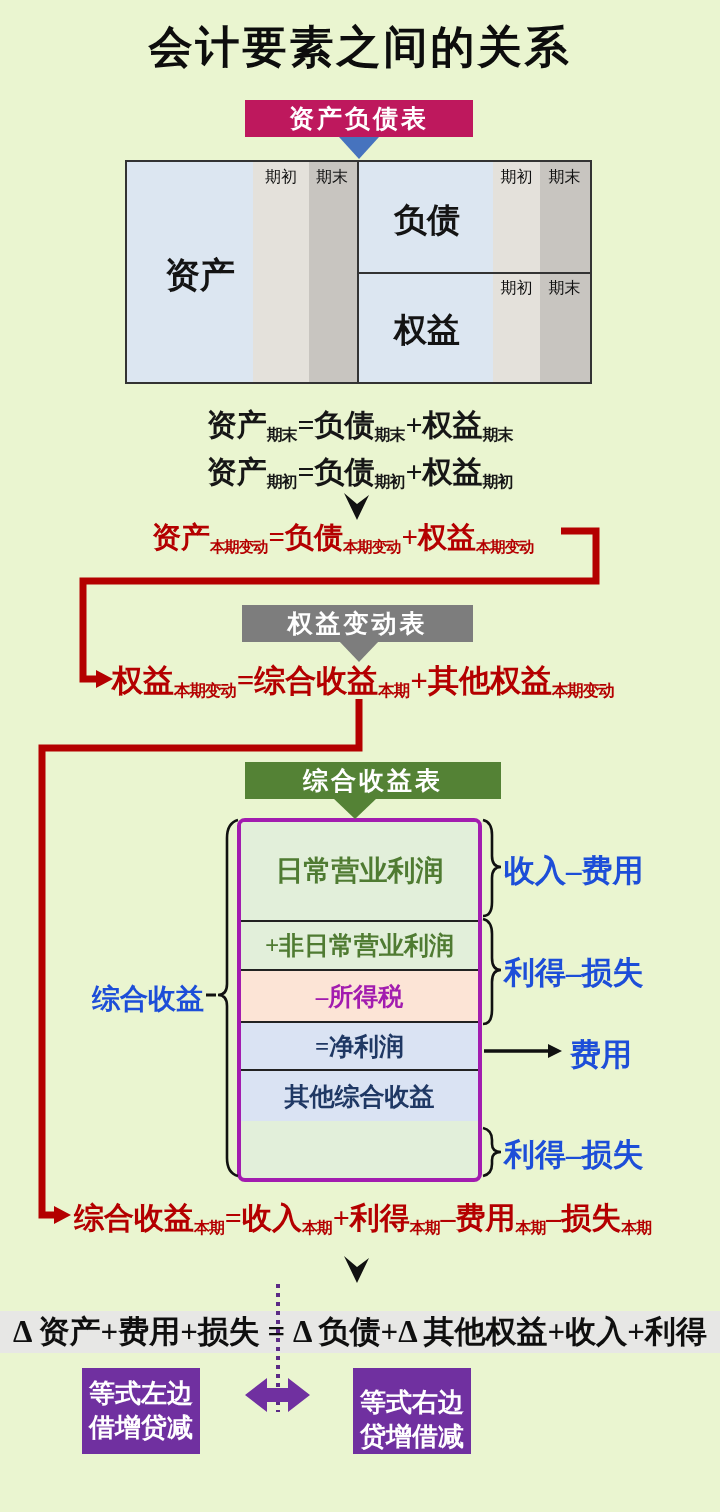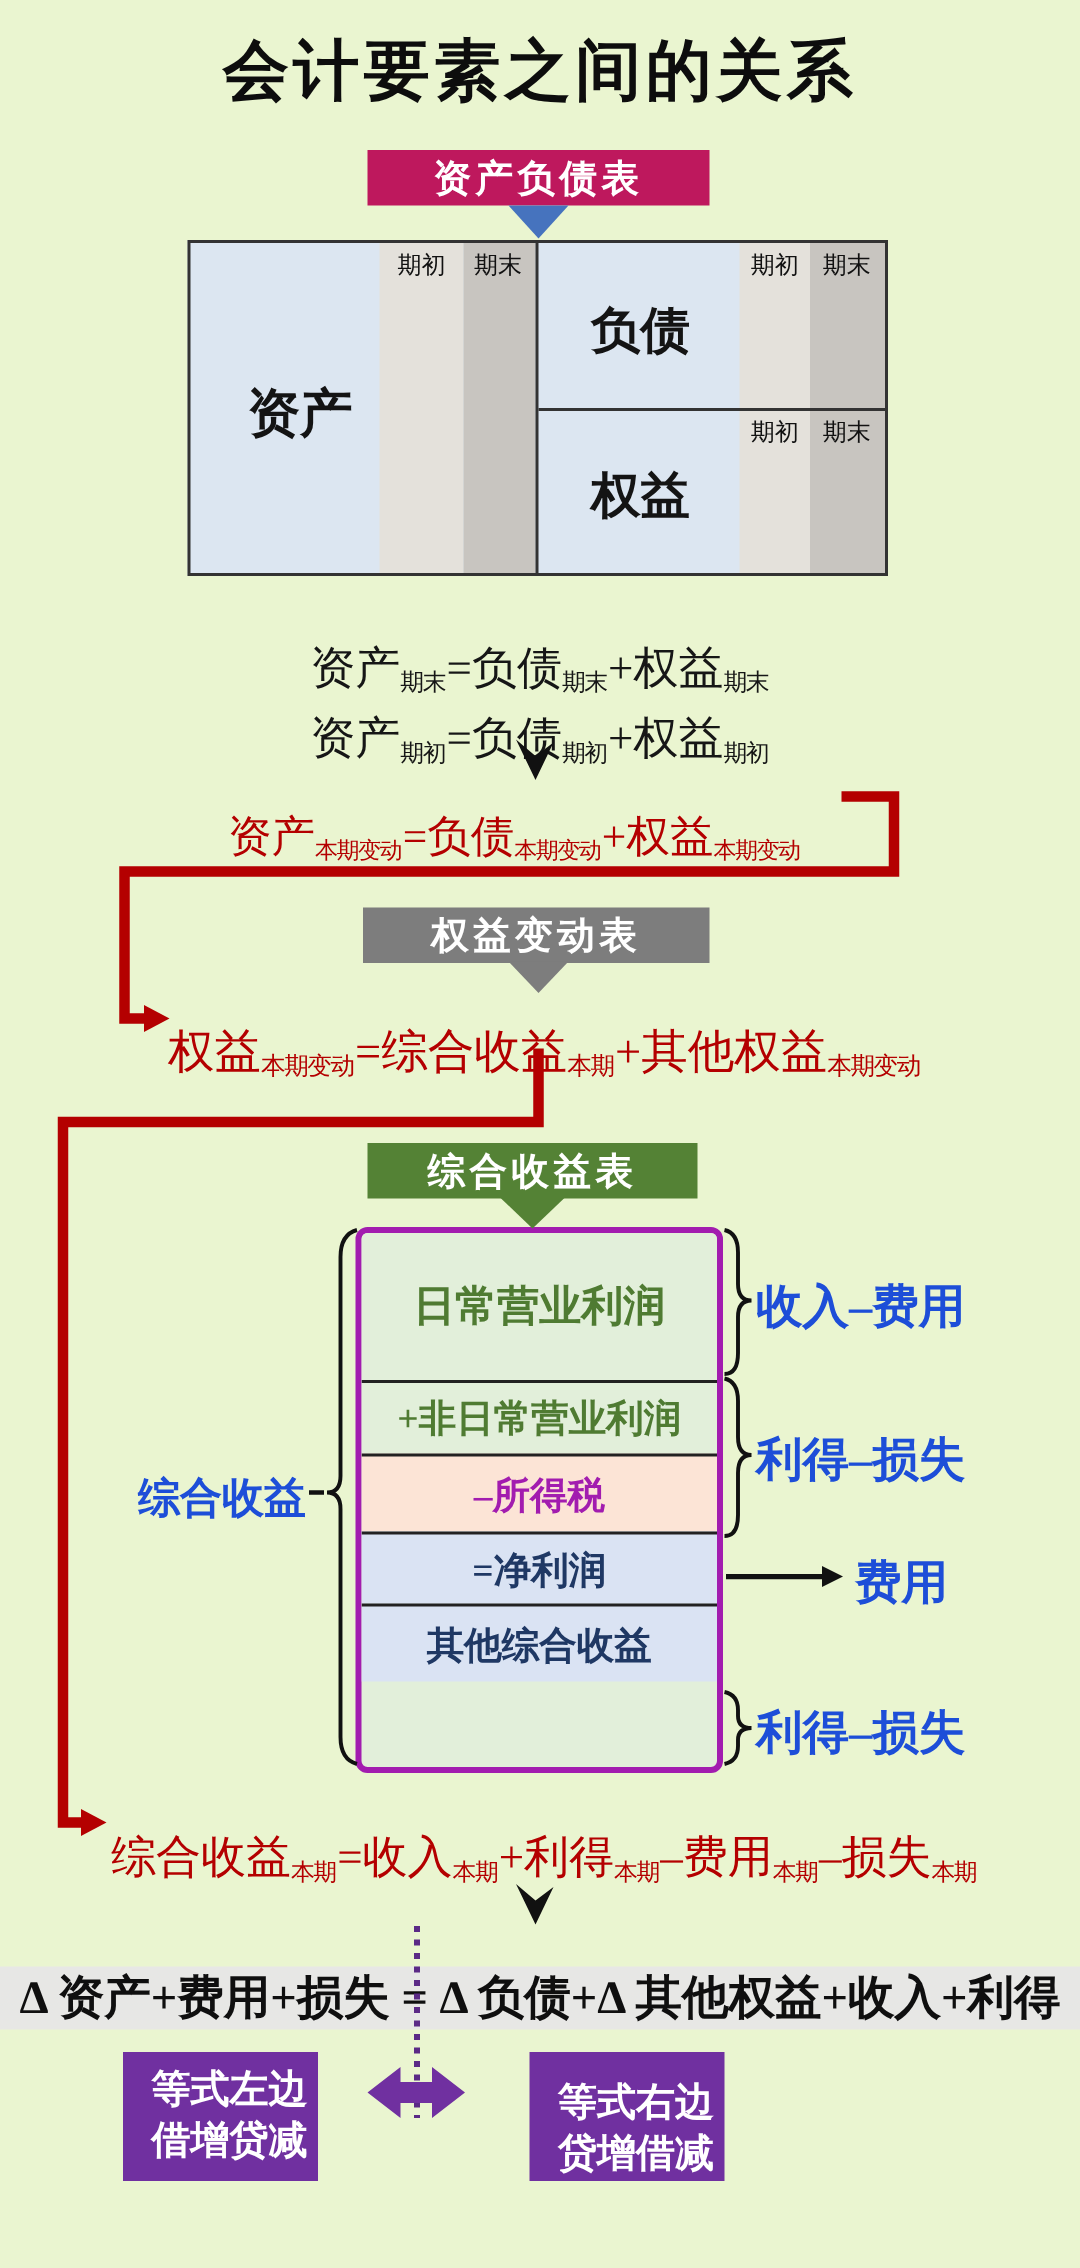--- a/index.html
+++ b/index.html
@@ -5,32 +5,32 @@
   html,body{margin:0;padding:0;}
   .page{position:relative;width:720px;height:1512px;background:#eaf5d0;overflow:hidden;
         font-family:"Liberation Serif","DejaVu Serif",serif;color:#161616;}
   .abs{position:absolute;}
   .ttl{top:18px;left:0;width:720px;text-align:center;font-family:"DejaVu Sans","Liberation Sans",sans-serif;
        font-weight:900;font-size:44px;letter-spacing:3px;color:#0d0d0d;}
   .hdrbox{height:37px;display:flex;align-items:center;justify-content:center;color:#fff;
           font-family:"DejaVu Sans","Liberation Sans",sans-serif;font-weight:bold;font-size:25px;letter-spacing:3px;}
   .hdr-blue{left:245px;top:100px;width:228px;background:#be185d;}
   .hdr-gray{left:242px;top:605px;width:231px;background:#7d7d7d;font-family:Liberation Serif, serif;}
-  .hdr-green{left:245px;top:762px;width:220px;background:#548235;}
+  .hdr-green{left:245px;top:762px;width:256px;background:#548235;}
   
   .bs{left:125px;top:160px;width:467px;height:224px;border:2px solid #333;box-sizing:border-box;background:#dce6f1;}
   .bs .abs{box-sizing:border-box;}
   .stripe{top:0;height:220px;}
   .st-light{background:#e4e1db;} .st-dark{background:#c8c5c0;}
   .bs-vdiv{left:230px;top:0;width:2px;height:220px;background:#333;}
   .bs-hdiv{left:232px;top:110px;width:231px;height:2px;background:#333;}
   .colhdr{font-size:16px;text-align:center;color:#111;}
   .cellname{font-weight:bold;text-align:center;color:#141414;}
   
-  .eq{white-space:nowrap;font-weight:normal;margin-top:20px;}
+  .eq{white-space:nowrap;font-weight:bold;}
   .eq .sub{font-size:.53em;vertical-align:-0.33em;letter-spacing:-1px;margin-right:1px;}
   .eq-black{color:#161616;}
   .eq-red{color:#b40000;}
   .eqA{top:405px;left:0;width:720px;text-align:center;font-size:30px;}
   .eqB{top:452px;left:0;width:720px;text-align:center;font-size:30px;}
   .eq1{left:152px;top:518px;font-size:29px;}
   .eq2{left:112px;top:660px;font-size:31px;}
   .eq3{left:74px;top:1198px;font-size:30px;}
   
   .stack{left:237px;top:818px;width:245px;height:364px;border:4px solid #a21caf;border-radius:8px;
@@ -39,21 +39,21 @@
   .srow+.srow{border-top:2px solid #222;}
   .r-green{background:#e2efda;color:#4f7b32;}
   .r-pink{background:#fce4d6;color:#a21caf;}
   .r-blue{background:#dae3f3;color:#1f3864;}
   .sidelbl{font-weight:bold;color:#1d4ed8;white-space:nowrap;}
   
   .band{left:0;top:1311px;width:720px;height:42px;background:#e7e7e5;display:flex;align-items:center;justify-content:center;}
   .bandtext{font-weight:bold;font-size:31px;color:#0f0f0f;white-space:nowrap;letter-spacing:0px;}
   .pbox{width:118px;height:86px;background:#7030a0;color:#fff;display:flex;flex-direction:column;
         align-items:center;justify-content:center;font-weight:bold;font-size:26px;line-height:1.3;
-        font-family:"DejaVu Sans","Liberation Sans",sans-serif;padding-left:12px;}
+        font-family:"DejaVu Sans","Liberation Sans",sans-serif;}
   .overlay{left:0;top:0;width:720px;height:1512px;pointer-events:none;}
 </style>
 </head>
 <body>
 
 <div class="page">
 
   <div class="abs ttl">会计要素之间的关系</div>
 
   <div class="abs hdrbox hdr-blue">资产负债表</div>

